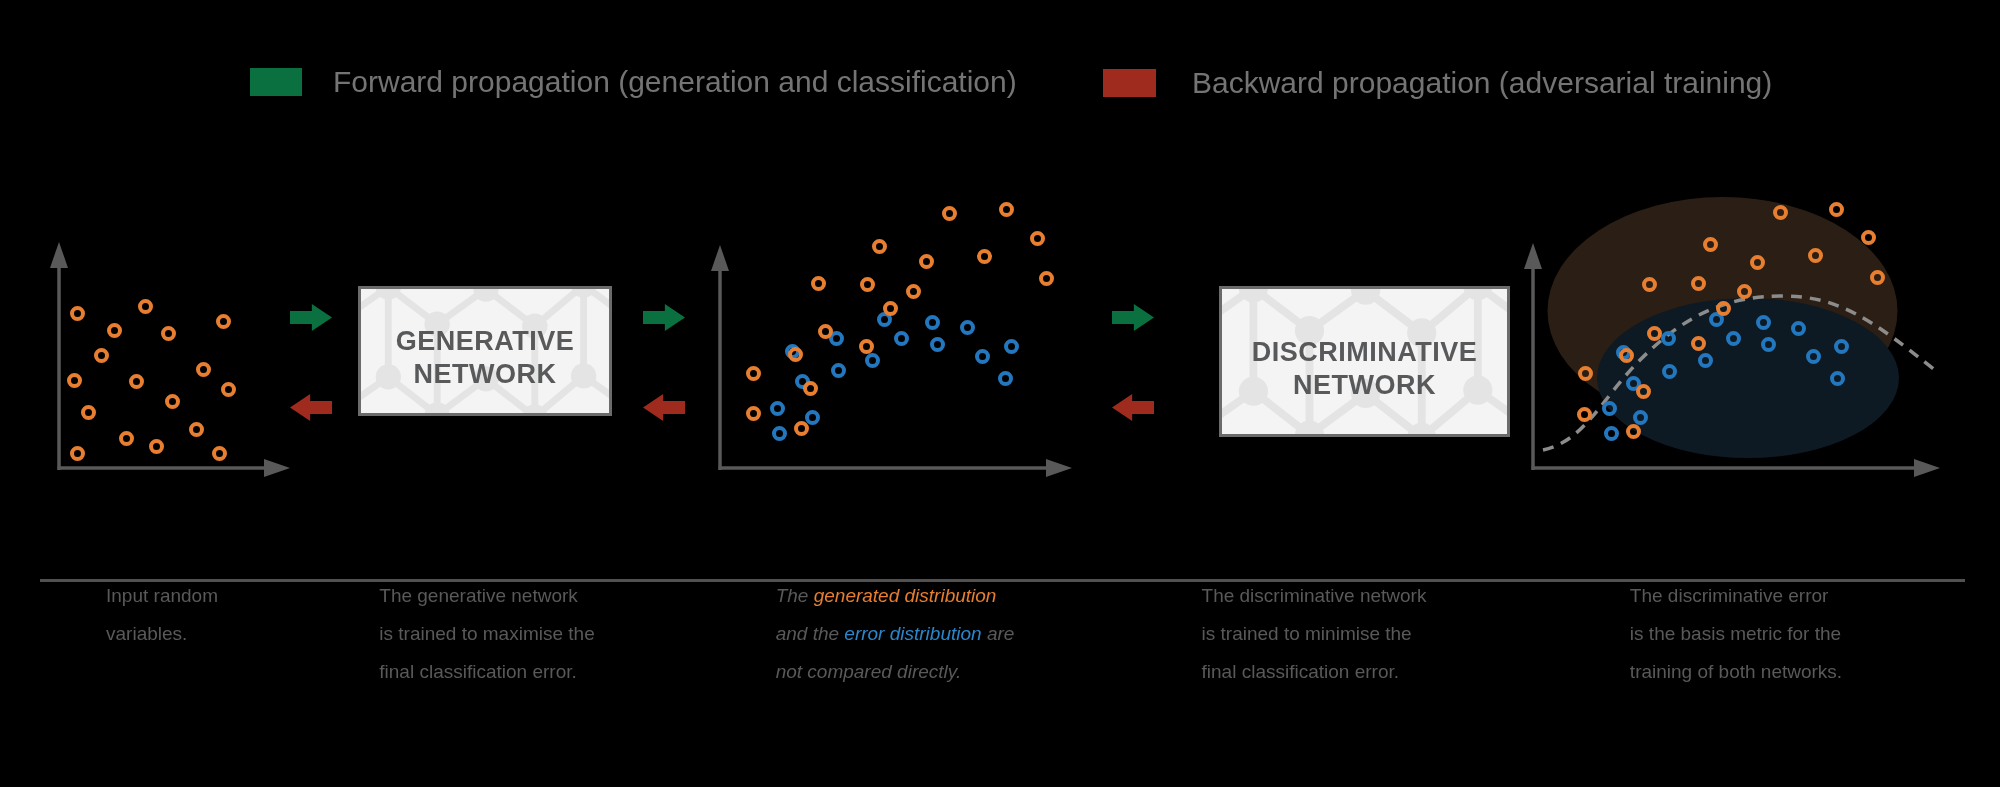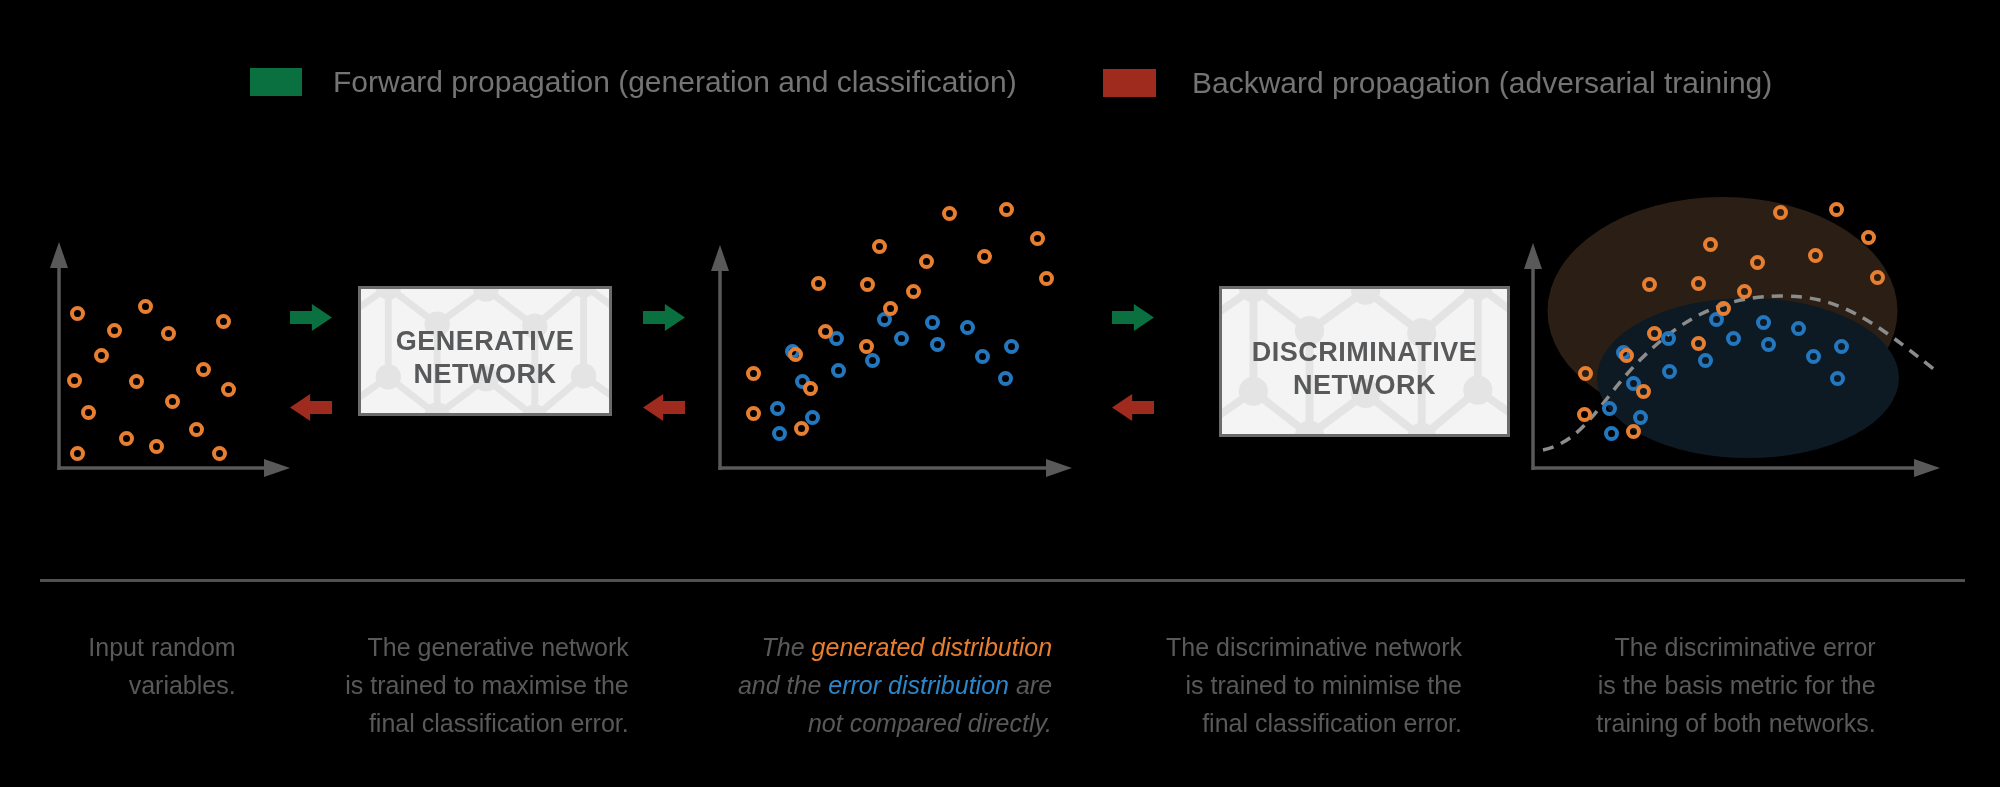--- a/index.html
+++ b/index.html
@@ -42,23 +42,23 @@
   .box-generative{left:358px;top:286px;width:254px;height:130px;}
   .box-discriminative{left:1187px;top:286px;width:291px;height:151px;margin-left:32px;}
 
   .pt{position:absolute;width:15px;height:15px;border-radius:50%;box-sizing:border-box;background:transparent;}
   .pt.orange{border:4.5px solid var(--orange);}
   .pt.blue{border:4.5px solid var(--blue);}
 
   #separator{position:absolute;left:40px;top:579px;width:1925px;height:2.5px;background:var(--sep);}
 
   .caption{
-    position:absolute;top:628px;transform:translateX(-50%);
-    font-size:25px;line-height:38px;color:var(--caption);
-    text-align:right;white-space:nowrap;
+    position:absolute;top:577px;transform:translateX(-50%);
+    font-size:19px;line-height:38px;color:var(--caption);
+    text-align:left;white-space:nowrap;
   }
   .caption .seg-bold{font-weight:400;}
   .caption .seg-orange{color:var(--orangetext);}
   .caption .seg-blue{color:var(--bluetext);}
   .cap-0{left:162px;} .cap-1{left:487px;} .cap-2{left:895px;font-style:italic;} .cap-3{left:1314px;} .cap-4{left:1736px;}
 </style>
 </head>
 <body>
 
 <div id="canvas">

